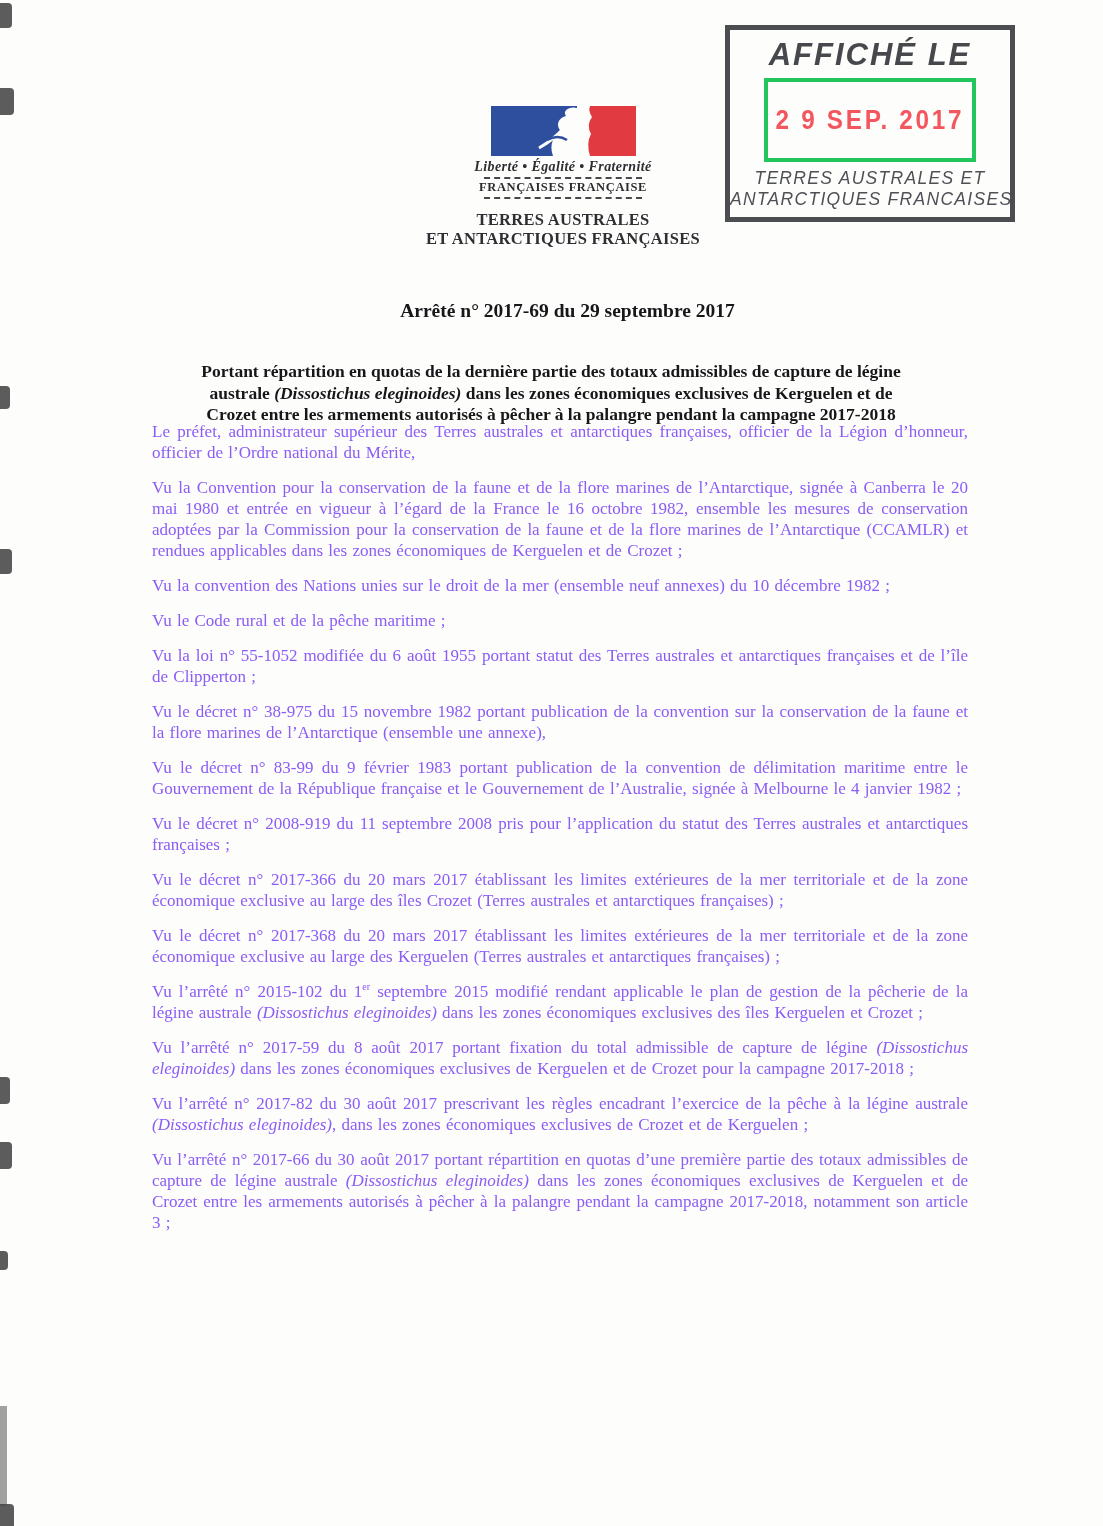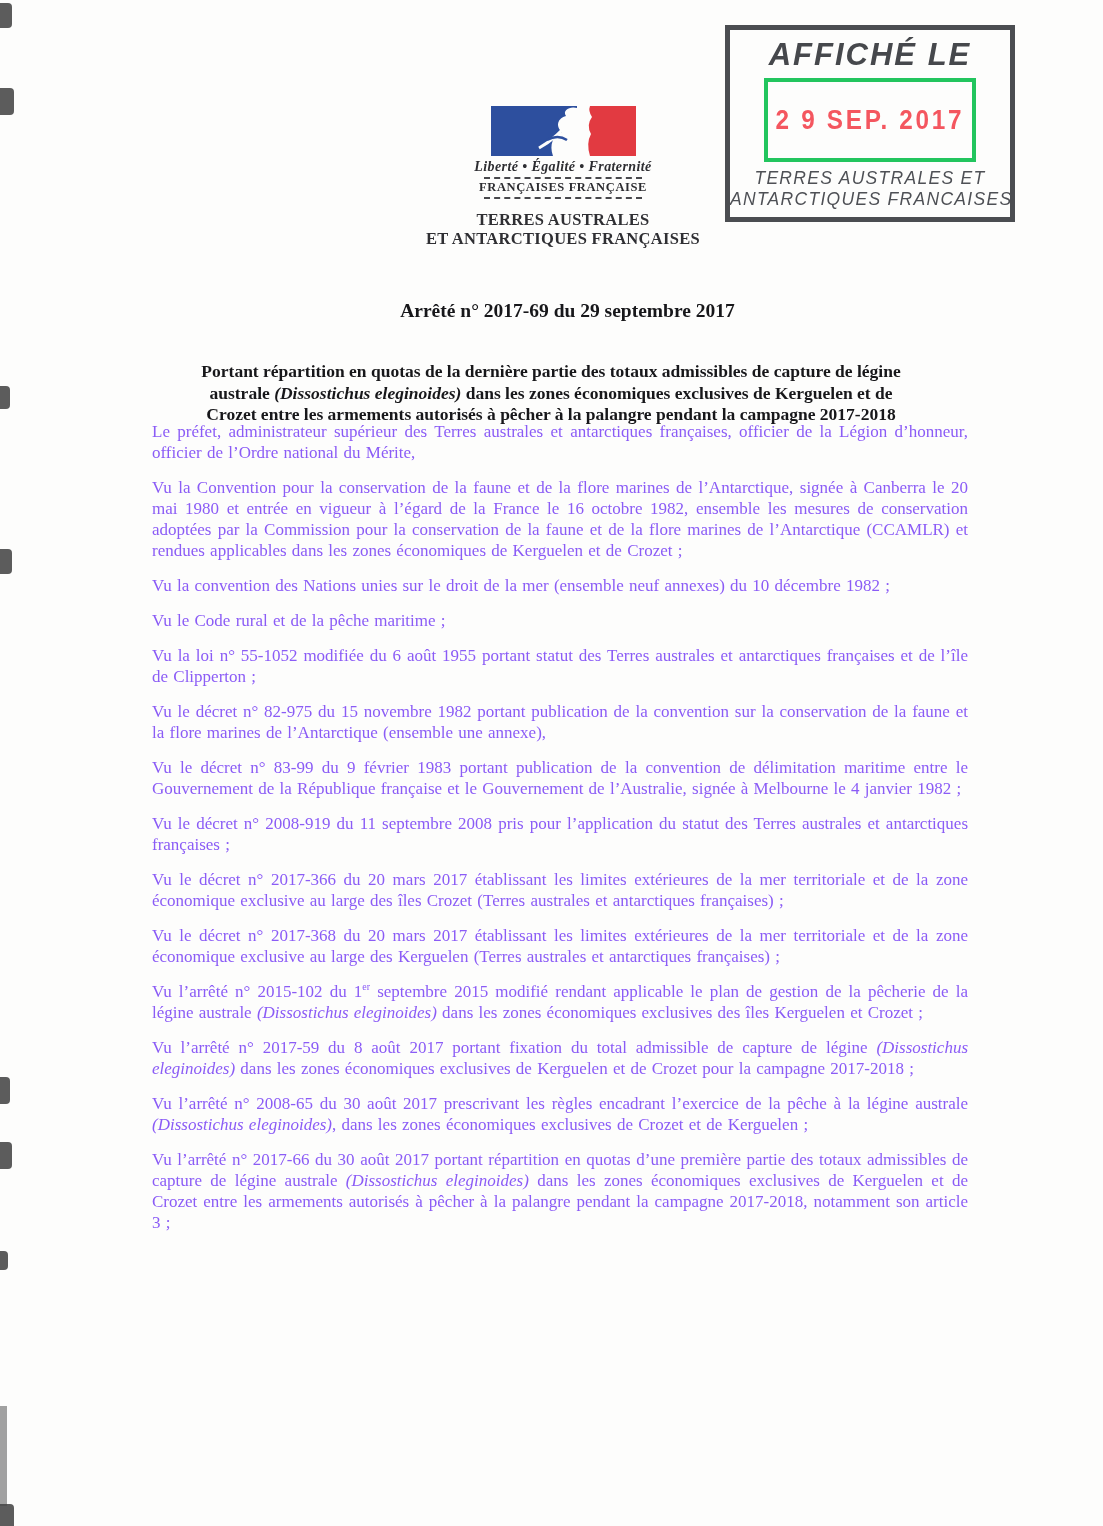--- a/index.html
+++ b/index.html
@@ -200,24 +200,24 @@
       <div><span>australe </span><em>(Dissostichus eleginoides)</em><span> dans les zones économiques exclusives de Kerguelen et de</span></div>
       <div><span>Crozet entre les armements autorisés à pêcher à la palangre pendant la campagne 2017-2018</span></div>
     </div>
 
   <div class="doc-body">
       <p class="body-para"><span>Le préfet, administrateur supérieur des Terres australes et antarctiques françaises, officier de la Légion d’honneur, officier de l’Ordre national du Mérite,</span></p>
       <p class="body-para"><span>Vu la Convention pour la conservation de la faune et de la flore marines de l’Antarctique, signée à Canberra le 20 mai 1980 et entrée en vigueur à l’égard de la France le 16 octobre 1982, ensemble les mesures de conservation adoptées par la Commission pour la conservation de la faune et de la flore marines de l’Antarctique (CCAMLR) et rendues applicables dans les zones économiques de Kerguelen et de Crozet ;</span></p>
       <p class="body-para"><span>Vu la convention des Nations unies sur le droit de la mer (ensemble neuf annexes) du 10 décembre 1982 ;</span></p>
       <p class="body-para"><span>Vu le Code rural et de la pêche maritime ;</span></p>
       <p class="body-para"><span>Vu la loi n° 55-1052 modifiée du 6 août 1955 portant statut des Terres australes et antarctiques françaises et de l’île de Clipperton ;</span></p>
-      <p class="body-para"><span>Vu le décret n° 82-975 du 15 novembre 1982 portant publication de la convention sur la conservation de la faune et la flore marines de l’Antarctique (ensemble une annexe),</span></p>
+      <p class="body-para"><span>Vu le décret n° 38-975 du 15 novembre 1982 portant publication de la convention sur la conservation de la faune et la flore marines de l’Antarctique (ensemble une annexe),</span></p>
       <p class="body-para"><span>Vu le décret n° 83-99 du 9 février 1983 portant publication de la convention de délimitation maritime entre le Gouvernement de la République française et le Gouvernement de l’Australie, signée à Melbourne le 4 janvier 1982 ;</span></p>
       <p class="body-para"><span>Vu le décret n° 2008-919 du 11 septembre 2008 pris pour l’application du statut des Terres australes et antarctiques françaises ;</span></p>
       <p class="body-para"><span>Vu le décret n° 2017-366 du 20 mars 2017 établissant les limites extérieures de la mer territoriale et de la zone économique exclusive au large des îles Crozet (Terres australes et antarctiques françaises) ;</span></p>
       <p class="body-para"><span>Vu le décret n° 2017-368 du 20 mars 2017 établissant les limites extérieures de la mer territoriale et de la zone économique exclusive au large des Kerguelen (Terres australes et antarctiques françaises) ;</span></p>
       <p class="body-para"><span>Vu l’arrêté n° 2015-102 du 1</span><sup>er</sup><span> septembre 2015 modifié rendant applicable le plan de gestion de la pêcherie de la légine australe </span><em>(Dissostichus eleginoides)</em><span> dans les zones économiques exclusives des îles Kerguelen et Crozet ;</span></p>
       <p class="body-para"><span>Vu l’arrêté n° 2017-59 du 8 août 2017 portant fixation du total admissible de capture de légine </span><em>(Dissostichus eleginoides)</em><span> dans les zones économiques exclusives de Kerguelen et de Crozet pour la campagne 2017-2018 ;</span></p>
-      <p class="body-para"><span>Vu l’arrêté n° 2008-65 du 30 août 2017 prescrivant les règles encadrant l’exercice de la pêche à la légine australe </span><em>(Dissostichus eleginoides)</em><span>, dans les zones économiques exclusives de Crozet et de Kerguelen ;</span></p>
+      <p class="body-para"><span>Vu l’arrêté n° 2017-82 du 30 août 2017 prescrivant les règles encadrant l’exercice de la pêche à la légine australe </span><em>(Dissostichus eleginoides)</em><span>, dans les zones économiques exclusives de Crozet et de Kerguelen ;</span></p>
       <p class="body-para"><span>Vu l’arrêté n° 2017-66 du 30 août 2017 portant répartition en quotas d’une première partie des totaux admissibles de capture de légine australe </span><em>(Dissostichus eleginoides)</em><span> dans les zones économiques exclusives de Kerguelen et de Crozet entre les armements autorisés à pêcher à la palangre pendant la campagne 2017-2018, notamment son article 3 ;</span></p>
     </div>
 
 </div>
 
 </body></html>

